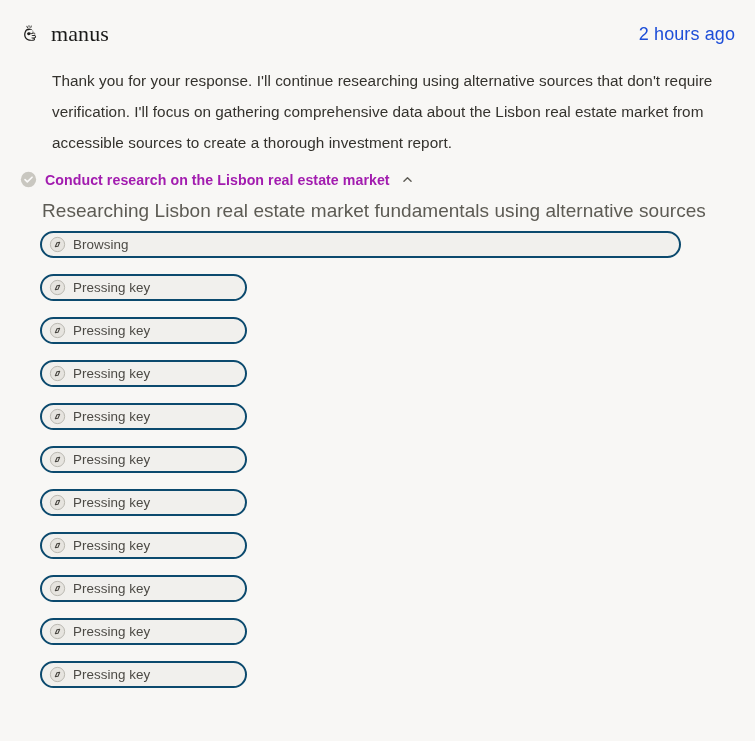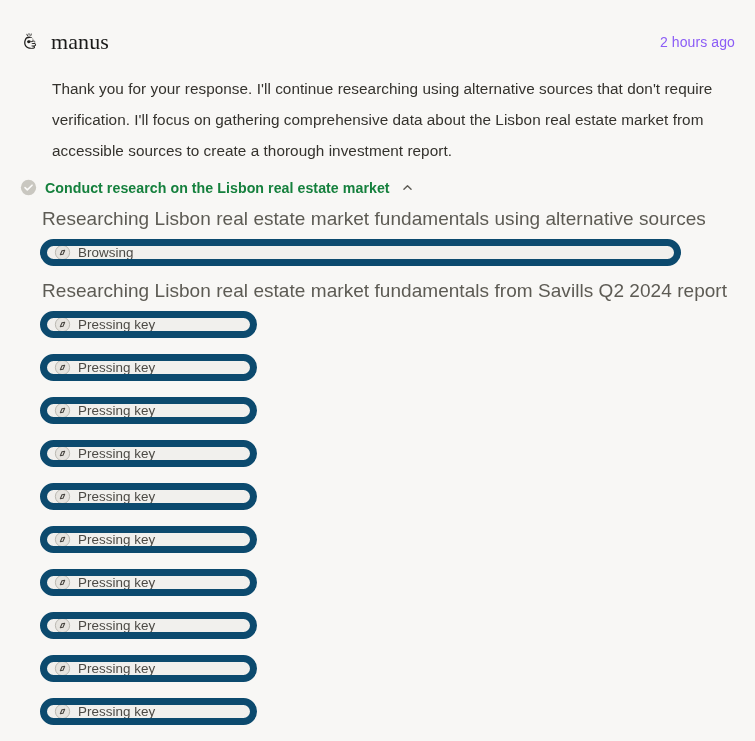--- a/index.html
+++ b/index.html
@@ -12,21 +12,21 @@
     background: #f8f7f5;
     font-family: "Liberation Sans", sans-serif;
     color: #34322d;
     overflow: hidden;
   }
   .page {
     position: relative;
     width: 755px;
     height: 741px;
     box-sizing: border-box;
-    padding: 8px 20px;
+    padding: 0 20px;
   }
 
   
   .header {
     display: flex;
     align-items: center;
     justify-content: space-between;
     height: 44px;
     padding-top: 12px;
   }
@@ -42,22 +42,22 @@
     flex: none;
   }
   .brand-name {
     font-family: "Liberation Serif", serif;
     font-size: 22px;
     line-height: 22px;
     color: #1a1a19;
     letter-spacing: .1px;
   }
   .timestamp {
-    font-size: 14px;
-    color: #8b5cf6;
+    font-size: 18px;
+    color: #1d4ed8;
     letter-spacing: .1px;
     margin-left: 40px;
   }
 
   
   .message {
     margin-top: 9px;
     font-size: 15.3px;
     line-height: 31px;
     color: #34322d;
@@ -79,21 +79,21 @@
   }
   .check-icon {
     width: 17px;
     height: 17px;
     flex: none;
     display: block;
   }
   .task-title {
     font-size: 14.2px;
     font-weight: bold;
-    color: #15803d;
+    color: #a21caf;
     letter-spacing: .05px;
   }
   .chevron-icon {
     width: 13px;
     height: 13px;
     display: block;
     flex: none;
     margin-left: 3px;
   }
 
@@ -108,21 +108,21 @@
     line-height: 18px;
     margin: 0 0 11px 2px;
     letter-spacing: .05px;
   }
 
   .pill {
     display: inline-flex;
     align-items: center;
     gap: 7px;
     background: #f1f0ed;
-    border: 7px solid #0c4a6e;
+    border: 2px solid #0c4a6e;
     border-radius: 999px;
     height: 27px;
     box-sizing: border-box;
     padding: 0 14px 0 7px;
     margin-bottom: 16px;
     max-width: 643px;
     overflow: hidden;
   }
   .pill-icon {
     width: 17px;
@@ -199,21 +199,20 @@
         <div class="pill url-pill">
           <svg class="pill-icon" viewBox="0 0 20 20">
             <circle cx="10" cy="10" r="8.4" fill="#e6e4df" stroke="#b6b4ad" stroke-width="1.1"></circle>
             <path d="M12.6 7.4 L10.6 12.0 L7.4 12.6 L9.4 8.0 Z" fill="none" stroke="#46443f" stroke-width="1.25" stroke-linejoin="round"></path>
           </svg>
           <span class="pill-label">Browsing</span>
           <span class="pill-value">https://pdf.euro.savills.co.uk/portugal/savills-real-estate-market-overview-q2…</span>
         </div>
       </div>
 
-      <div class="step-text">Researching Lisbon real estate market fundamentals from Savills Q2 2024 report</div>
 
       <div class="pill-row">
         <div class="pill">
           <svg class="pill-icon" viewBox="0 0 20 20">
             <circle cx="10" cy="10" r="8.4" fill="#e6e4df" stroke="#b6b4ad" stroke-width="1.1"></circle>
             <path d="M12.6 7.4 L10.6 12.0 L7.4 12.6 L9.4 8.0 Z" fill="none" stroke="#46443f" stroke-width="1.25" stroke-linejoin="round"></path>
           </svg>
           <span class="pill-label">Pressing key</span>
           <span class="pill-value">ArrowRight</span>
         </div>

